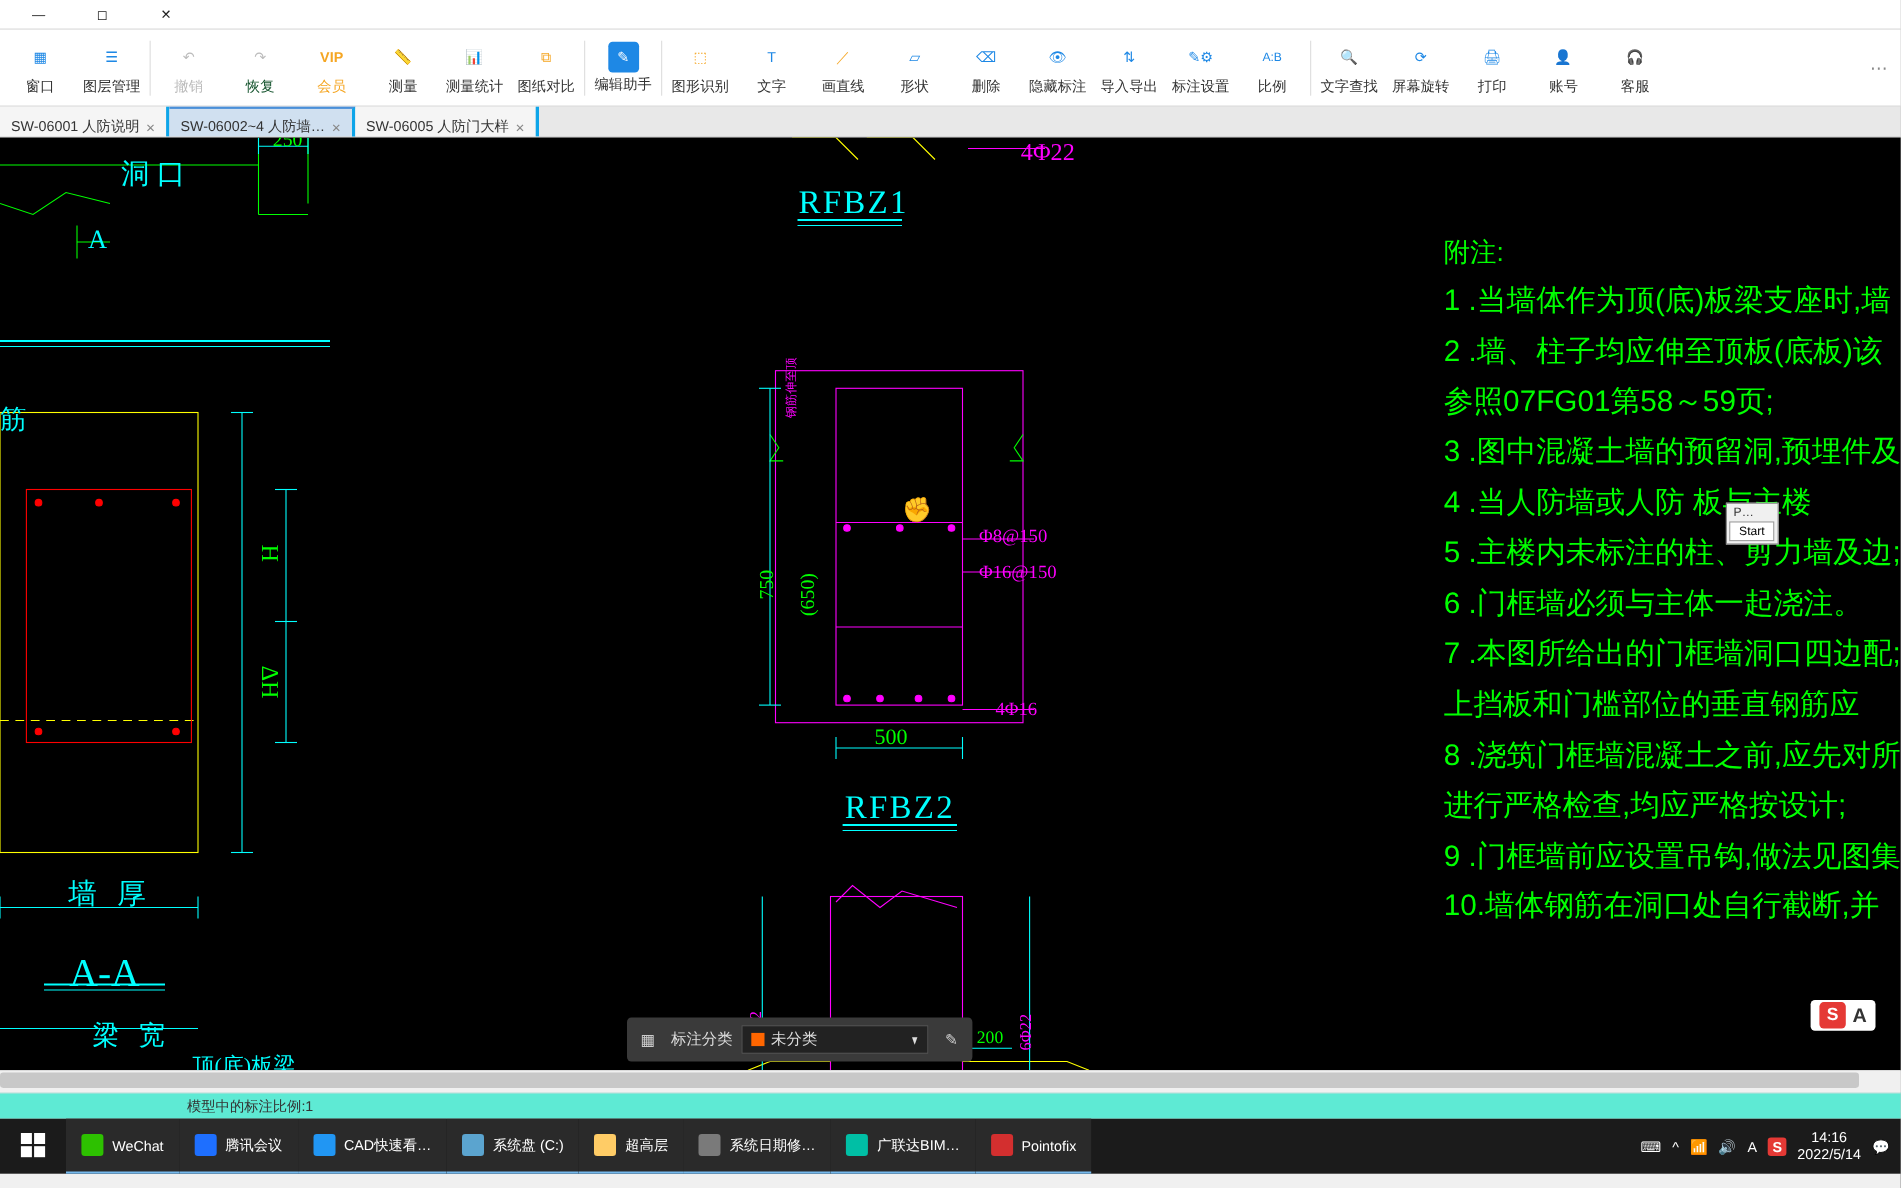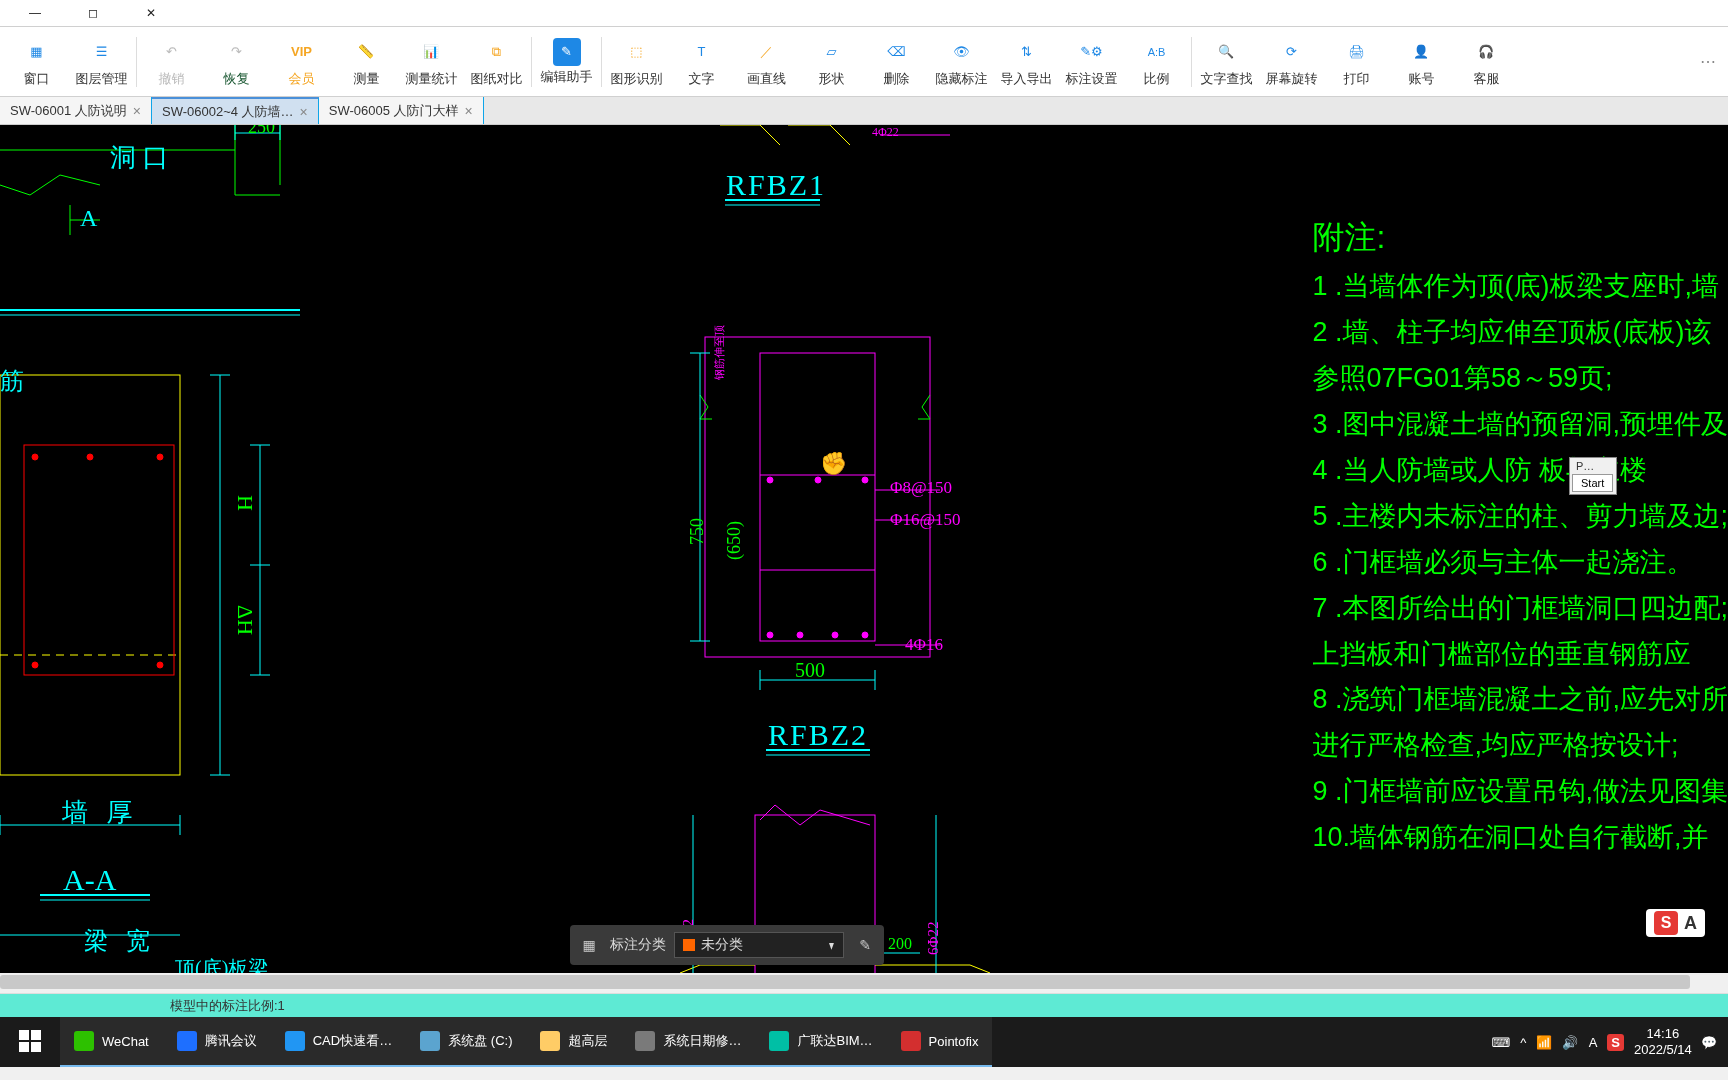--- a/index.html
+++ b/index.html
@@ -14,21 +14,21 @@
 
 .toolbar { height: 70px; background: #fff; display: flex; align-items: center; padding: 0 4px; border-bottom: 1px solid #d0d0d0; }
 .tool-btn { width: 65px; height: 68px; display: flex; flex-direction: column; align-items: center; justify-content: center; gap: 2px; font-size: 13px; color: #333; }
 .tool-icon { width: 32px; height: 32px; display: flex; align-items: center; justify-content: center; border-radius: 4px; }
 .tool-label { font-size: 13px; }
 .tool-sep { width: 1px; height: 50px; background: #ddd; margin: 0 2px; }
 .vip-badge { color: #f5a623; font-weight: bold; }
 
 
 .tabbar { height: 28px; background: #e8e8e8; display: flex; align-items: stretch; border-bottom: 1px solid #ccc; }
-.tab { padding: 0 10px; display: flex; align-items: center; gap: 6px; font-size: 13px; color: #333; border-right: 1px solid #0ea5e9; background: #f5f5f5; }
+.tab { padding: 0 10px; display: flex; align-items: flex-end; gap: 6px; font-size: 13px; color: #333; border-right: 3px solid #0ea5e9; background: #f5f5f5; }
 .tab.active { background: #d0e0f0; border-top: 2px solid #4a90d9; }
 .tab-close { color: #888; font-size: 14px; }
 
 
 .canvas { position: relative; height: 848px; background: #000; overflow: hidden; }
 .canvas svg { position: absolute; top: 0; left: 0; }
 .cad-text { position: absolute; font-family: "SimSun", serif; white-space: nowrap; }
 .cyan { color: #00ffff; }
 .green { color: #00ff00; }
 .magenta { color: #ff00ff; }
@@ -309,43 +309,43 @@
     </g>
   </svg>
 
   <div class="cad-text cyan" style="left:110px; top:15px; font-size:26px">洞 口</div>
   <div class="cad-text green" style="left:248px; top:-8px; font-size:18px">250</div>
   <div class="cad-text cyan" style="left:80px; top:80px; font-size:24px">A</div>
   <div class="cad-text cyan" style="left:0px; top:240px; font-size:24px">筋</div>
   <div class="cad-text green" style="left:232px; top:370px; font-size:22px; writing-mode:vertical-rl">H</div>
   <div class="cad-text green" style="left:232px; top:480px; font-size:22px; writing-mode:vertical-rl">ΔH</div>
   <div class="cad-text cyan" style="left:62px; top:670px; font-size:26px; letter-spacing:6px">墙 厚</div>
-  <div class="cad-text cyan" style="left:63px; top:738px; font-size:30px">A-A</div>
+  <div class="cad-text cyan" style="left:63px; top:738px; font-size:36px">A-A</div>
   <div class="cad-text cyan" style="left:84px; top:800px; font-size:24px; letter-spacing:6px">梁 宽</div>
   <div class="cad-text cyan" style="left:175px; top:830px; font-size:20px">顶(底)板梁</div>
 
-  <div class="cad-text magenta" style="left:872px; top:0px; font-size:12px">4Φ22</div>
+  <div class="cad-text magenta" style="left:928px; top:0px; font-size:22px">4Φ22</div>
   <div class="cad-text cyan" style="left:726px; top:43px; font-size:30px; letter-spacing:2px">RFBZ1</div>
 
   <div class="cad-text green" style="left:687px; top:420px; font-size:18px; transform:rotate(-90deg); transform-origin:left top">750</div>
   <div class="cad-text green" style="left:724px; top:435px; font-size:18px; transform:rotate(-90deg); transform-origin:left top">(650)</div>
   <div class="cad-text magenta" style="left:712px; top:255px; font-size:11px; transform:rotate(-90deg); transform-origin:left top">钢筋伸至顶</div>
   <div class="cad-text magenta" style="left:890px; top:353px; font-size:17px">Φ8@150</div>
   <div class="cad-text magenta" style="left:890px; top:385px; font-size:17px">Φ16@150</div>
   <div class="cad-text magenta" style="left:905px; top:510px; font-size:17px">4Φ16</div>
   <div class="cad-text green" style="left:795px; top:534px; font-size:20px">500</div>
   <div class="cad-text cyan" style="left:768px; top:593px; font-size:30px; letter-spacing:2px">RFBZ2</div>
 
   <div class="cad-text green" style="left:800px; top:810px; font-size:16px">600</div>
   <div class="cad-text green" style="left:888px; top:810px; font-size:16px">200</div>
   <div class="cad-text magenta" style="left:680px; top:820px; font-size:15px; transform:rotate(-90deg); transform-origin:left top">Φ22</div>
   <div class="cad-text magenta" style="left:925px; top:830px; font-size:15px; transform:rotate(-90deg); transform-origin:left top">6Φ22</div>
 
   <div class="notes">
-    <div class="line" style="font-size:32px">附注:</div>
+    <div class="line" style="font-size:24px">附注:</div>
     <div class="line">1 .当墙体作为顶(底)板梁支座时,墙</div>
     <div class="line">2 .墙、柱子均应伸至顶板(底板)该</div>
     <div class="line">   参照07FG01第58～59页;</div>
     <div class="line">3 .图中混凝土墙的预留洞,预埋件及</div>
     <div class="line">4 .当人防墙或人防           板与主楼</div>
     <div class="line">5 .主楼内未标注的柱、剪力墙及边;</div>
     <div class="line">6 .门框墙必须与主体一起浇注。</div>
     <div class="line">7 .本图所给出的门框墙洞口四边配;</div>
     <div class="line">   上挡板和门槛部位的垂直钢筋应</div>
     <div class="line">8 .浇筑门框墙混凝土之前,应先对所</div>

